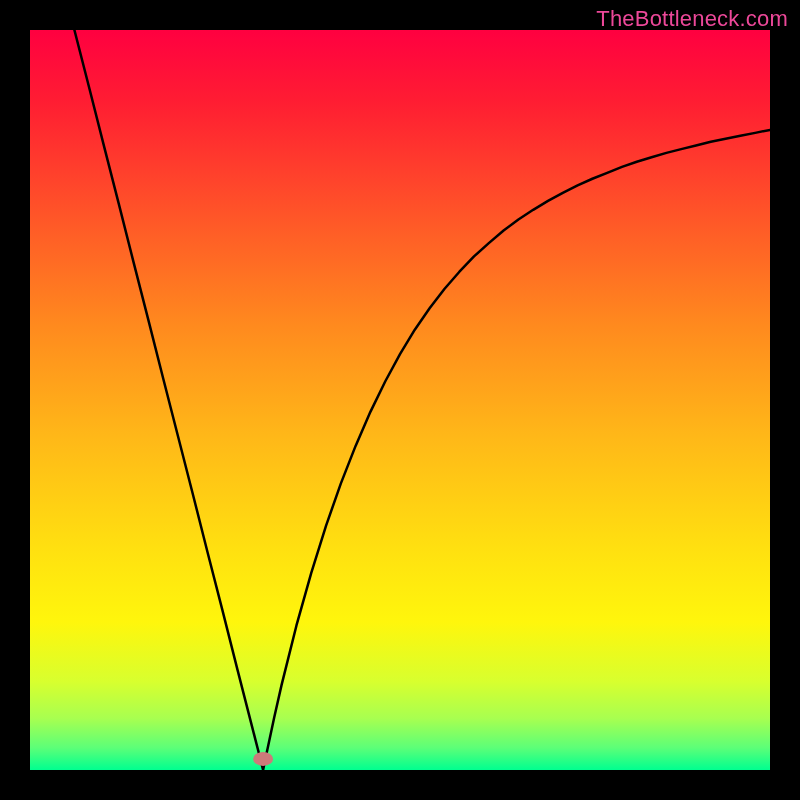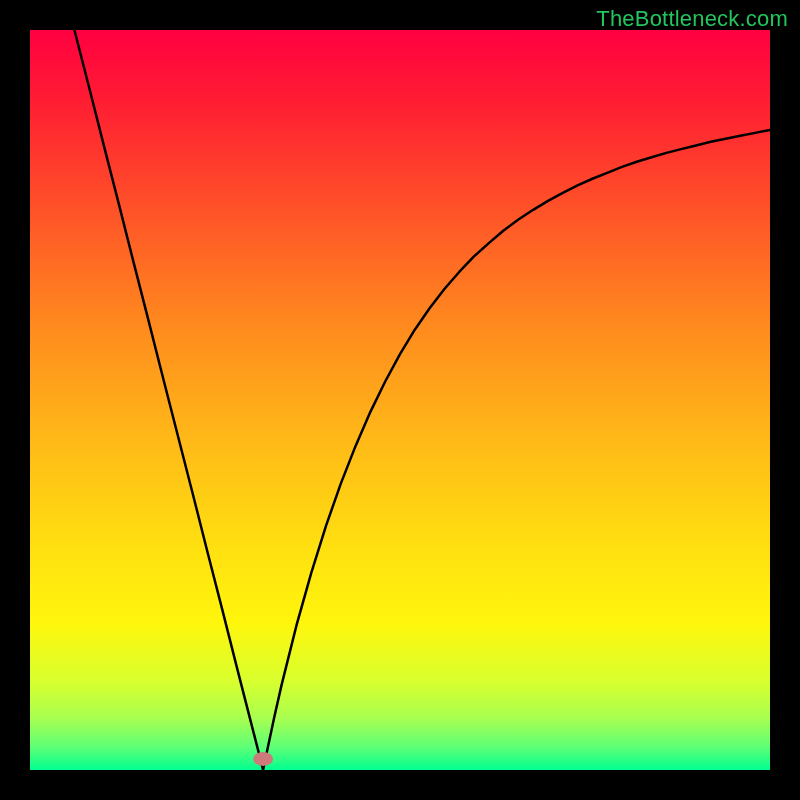--- a/index.html
+++ b/index.html
@@ -21,21 +21,21 @@
     position: absolute;
     left: 30px;
     top: 30px;
     width: 740px;
     height: 740px;
   }
   #watermark {
     position: absolute;
     top: 6px;
     right: 12px;
-    color: #22c55e;
+    color: #ec4899;
     font-size: 22px;
     font-weight: 400;
     letter-spacing: 0.2px;
     font-family: Arial, sans-serif;
   }
 </style>
 </head>
 <body>
 
 <div id="chart-container">

